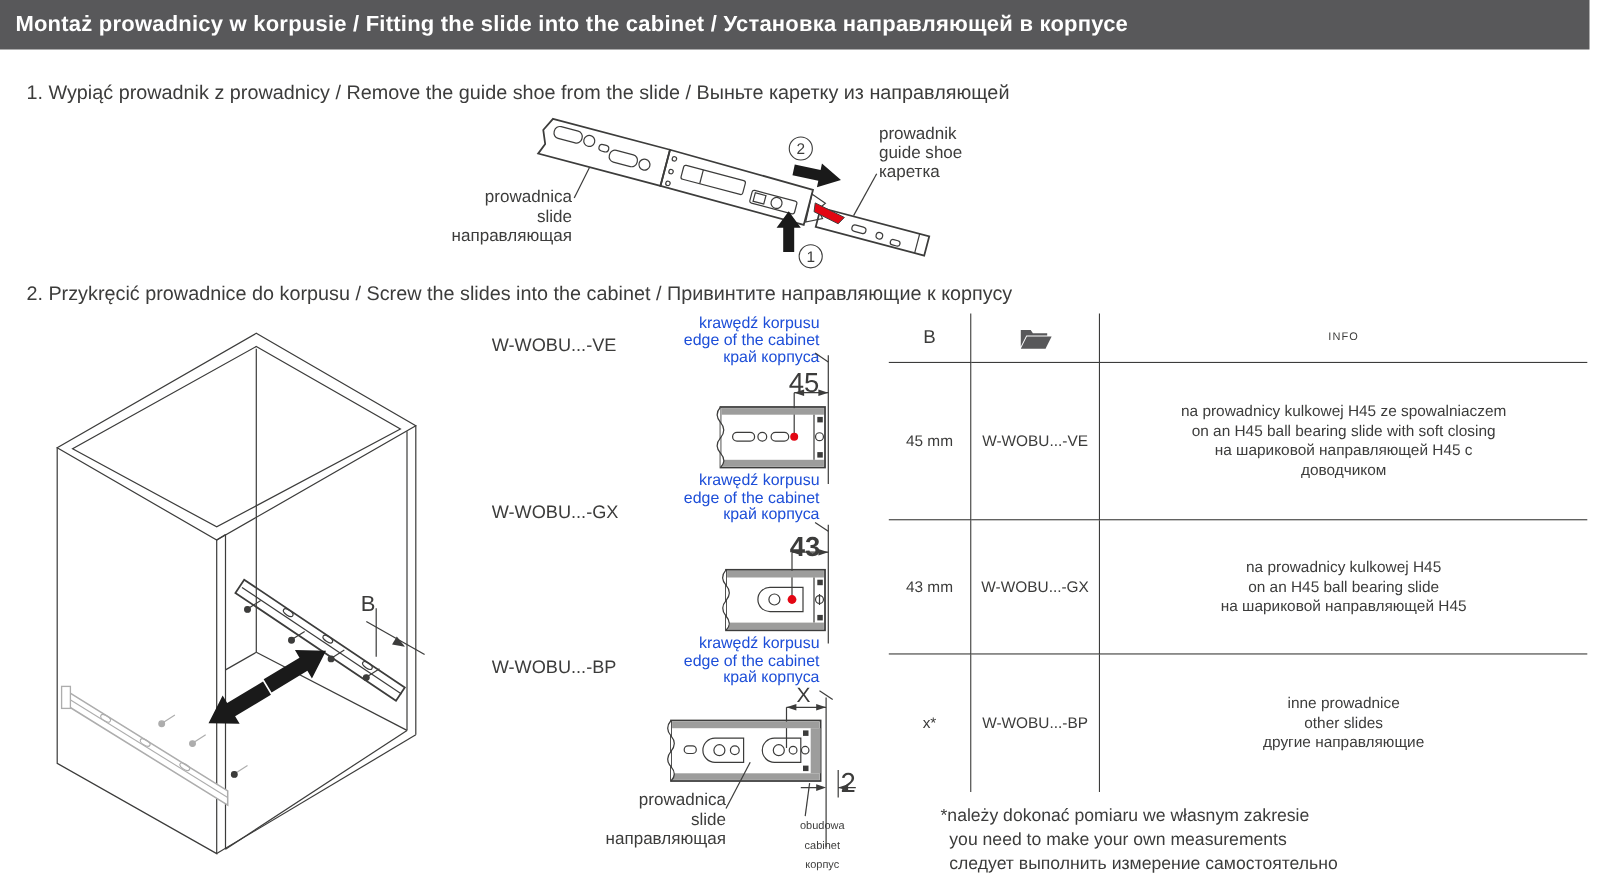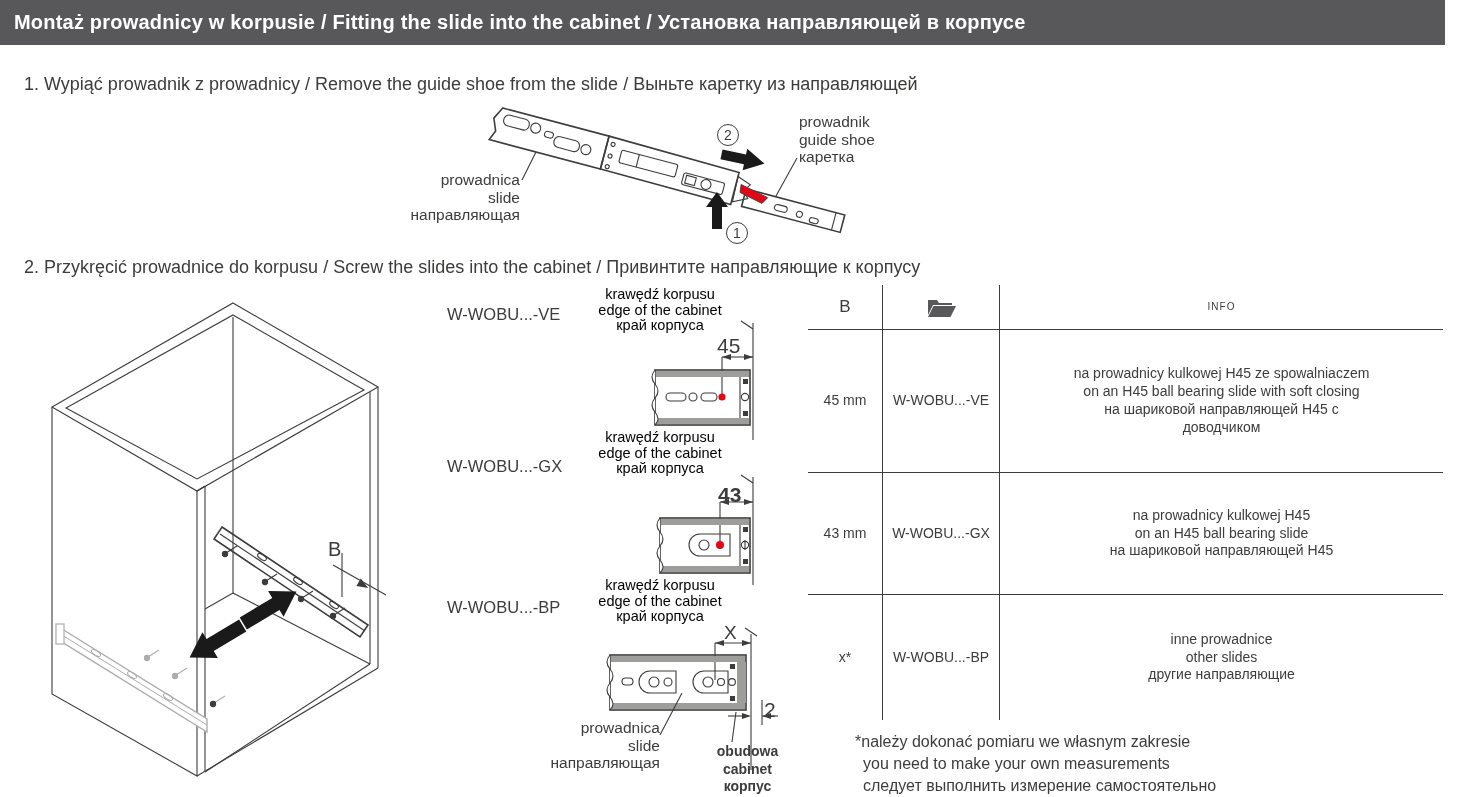--- a/index.html
+++ b/index.html
@@ -15,25 +15,25 @@
   
   .step { position:absolute; left:24px; font-size:18px; color:#3c3c3b; }
   .step1 { top:74px; }
   .step2 { top:257px; }
 
   
   .lines { white-space:pre-line; }
   .lbl { position:absolute; font-size:15.5px; line-height:17.5px; color:#3c3c3b; }
   .lbl-r { text-align:right; }
   .lbl-c { text-align:center; }
-  .edge-lbl { position:absolute; width:170px; text-align:center; font-size:14.5px;
-              line-height:15.5px; color:#000000; }
+  .edge-lbl { position:absolute; width:170px; text-align:right; font-size:14.5px;
+              line-height:15.5px; color:#1d4ed8; }
   .prod-lbl { position:absolute; width:122px; overflow:hidden; white-space:nowrap;
               font-size:16.5px; color:#3c3c3b; }
-  .dim { position:absolute; font-size:21px; color:#3c3c3b; }
+  .dim { position:absolute; font-size:25px; color:#3c3c3b; }
 
   
   .marker { position:absolute; width:22px; height:22px; border:1.5px solid #3c3c3b;
             border-radius:50%; text-align:center; line-height:20px; font-size:14px;
             background:#fff; }
 
   
   .spec-table { position:absolute; left:808px; top:285px; width:635px; }
   .trow { display:flex; }
   .tcell { display:flex; align-items:center; justify-content:center; text-align:center;
@@ -279,21 +279,21 @@
     <line class="thin" x1="252" y1="96" x2="268" y2="96"></line>
     <polygon points="252,96 261,93 261,99" fill="#3c3c3b"></polygon>
 
     <line class="thin" x1="150" y1="115" x2="172" y2="73"></line>
     <line class="thin" x1="222" y1="122" x2="226" y2="92"></line>
   </svg>
 
   <div class="lbl lbl-r lines" style="left:535px; top:719px; width:125px; font-size:15.5px;">prowadnica
 slide
 направляющая</div>
-  <div class="lbl lbl-c lines" style="left:700px; top:743px; width:95px; font-size:14px;font-weight:bold;">obudowa
+  <div class="lbl lbl-c lines" style="left:700px; top:743px; width:95px; font-size:10px;">obudowa
 cabinet
 корпус</div>
 
   <div class="spec-table">
     <div class="trow thead-row">
       <div class="tcell c1 vline hline" style="font-size:17px;">B</div>
       <div class="tcell c2 vline hline">
         <svg style="position:static;" width="30" height="21" viewBox="0 0 30 21">
           <path d="M2,3 L11,3 L13,6 L26,6 L26,8 L7,8 L2,18 Z" fill="#58585a"></path>
           <path d="M7.5,9 L30,9 L24.5,20 L2,20 Z" fill="#58585a"></path>

